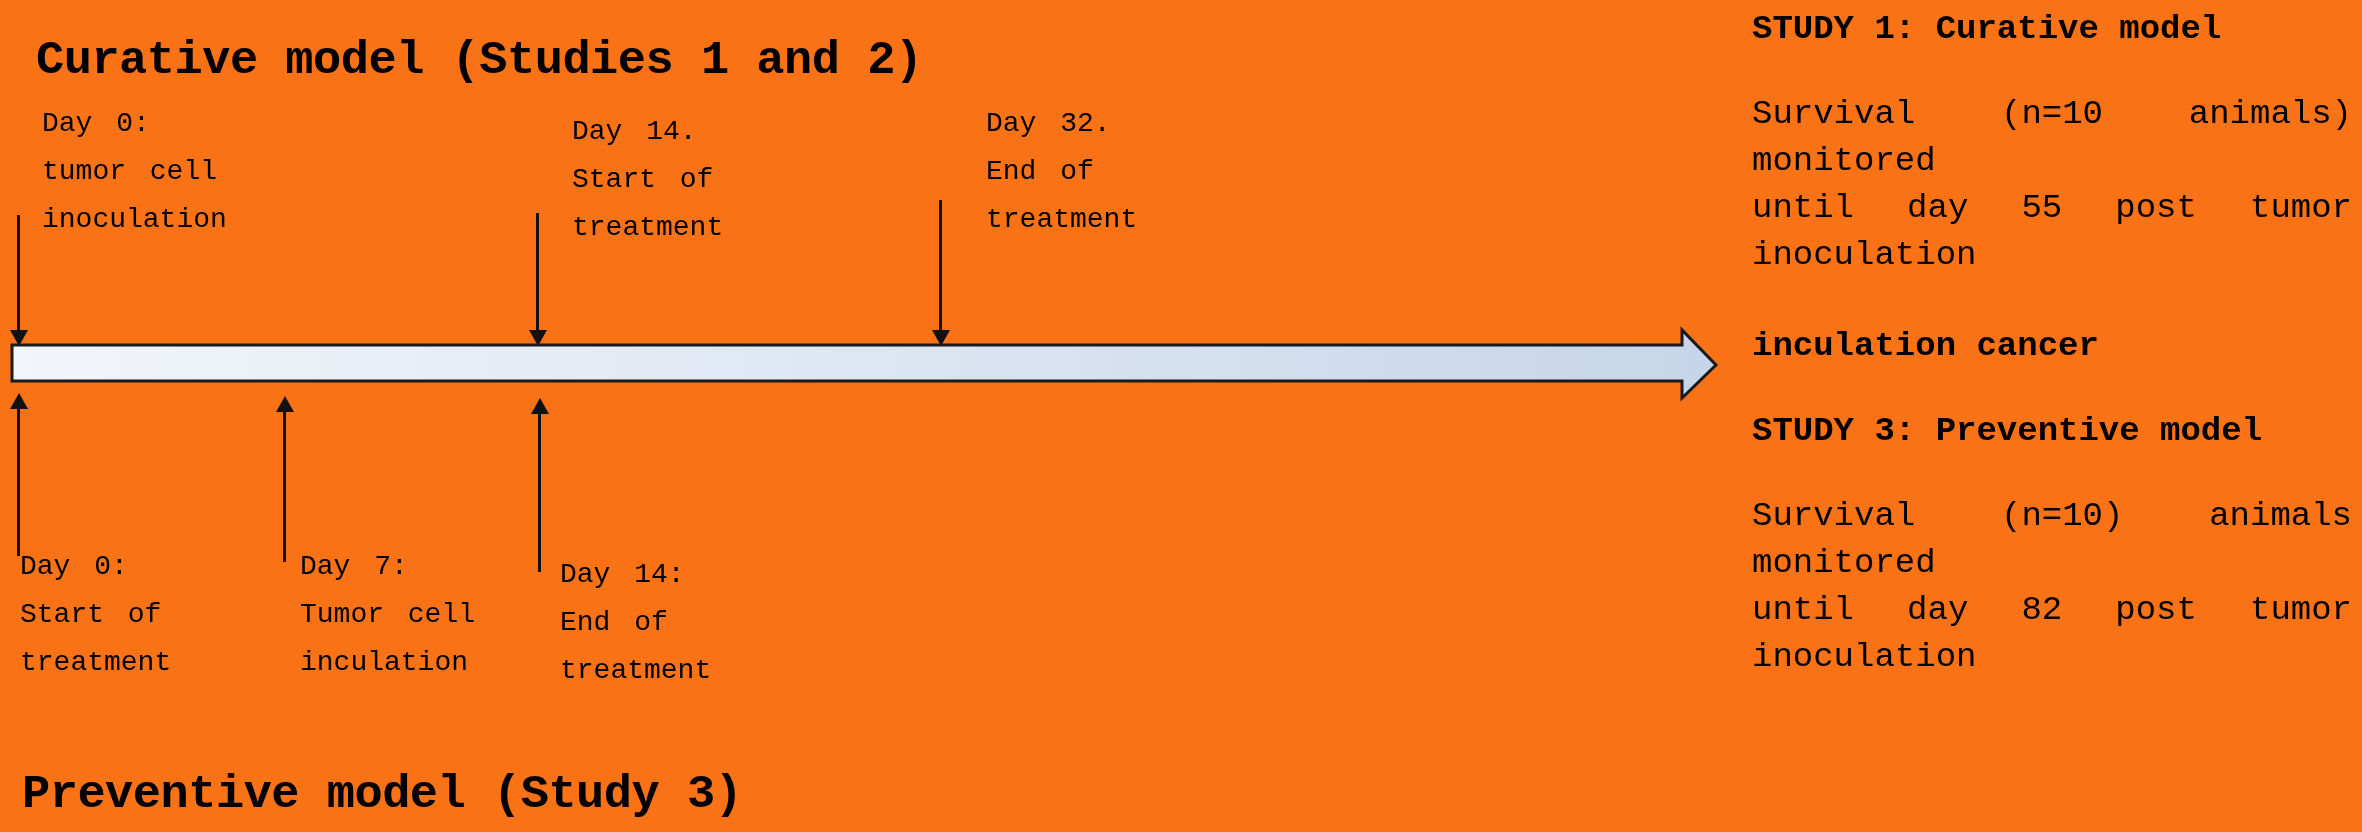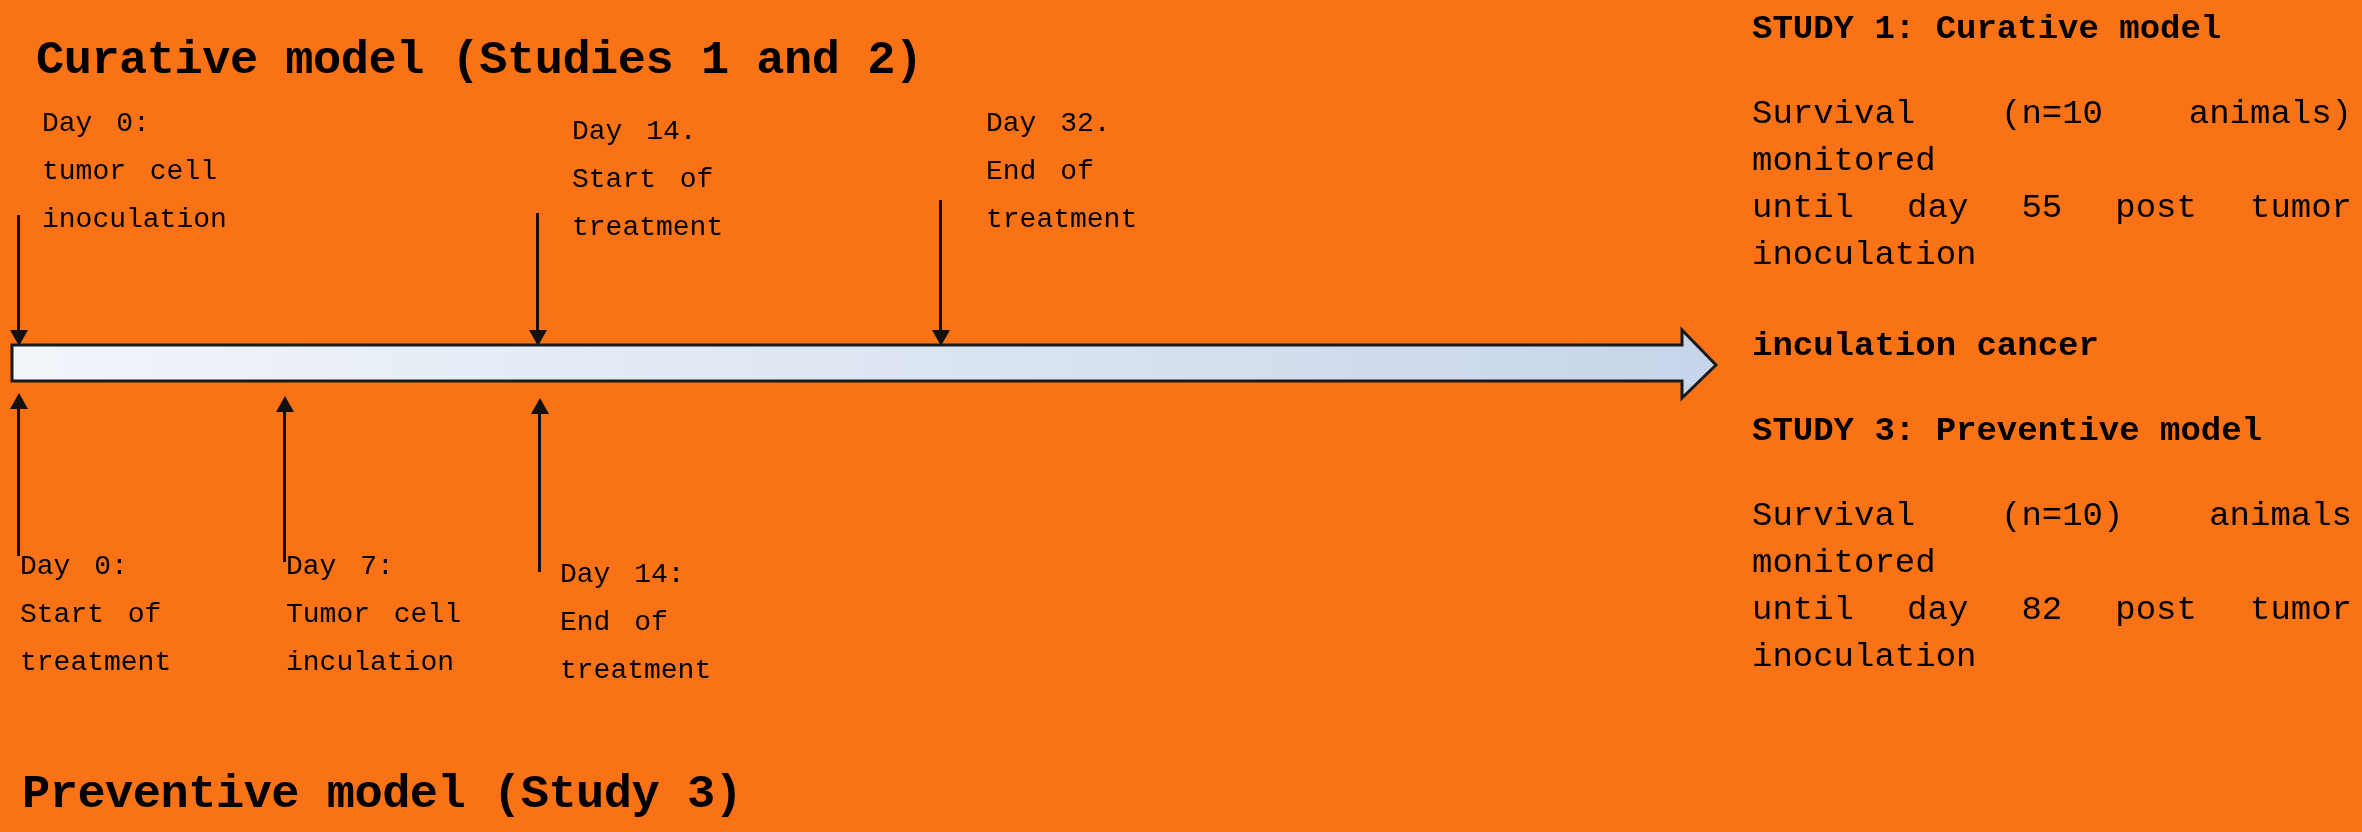--- a/index.html
+++ b/index.html
@@ -117,21 +117,21 @@
   <div>
     <div class="head-up" style="left:531px;top:398px;"></div>
     <div class="vline" style="left:538px;top:411px;height:161px;"></div>
   </div>
 
   <div class="event-label" style="left:20px;top:543px;">
     <div>Day 0:</div>
     <div>Start of</div>
     <div>treatment</div>
   </div>
-  <div class="event-label" style="left:286px;top:543px;">
+  <div class="event-label" style="left:300px;top:543px;">
     <div>Day 7:</div>
     <div>Tumor cell</div>
     <div>inculation</div>
   </div>
   <div class="event-label" style="left:560px;top:551px;">
     <div>Day 14:</div>
     <div>End of</div>
     <div>treatment</div>
   </div>
 

